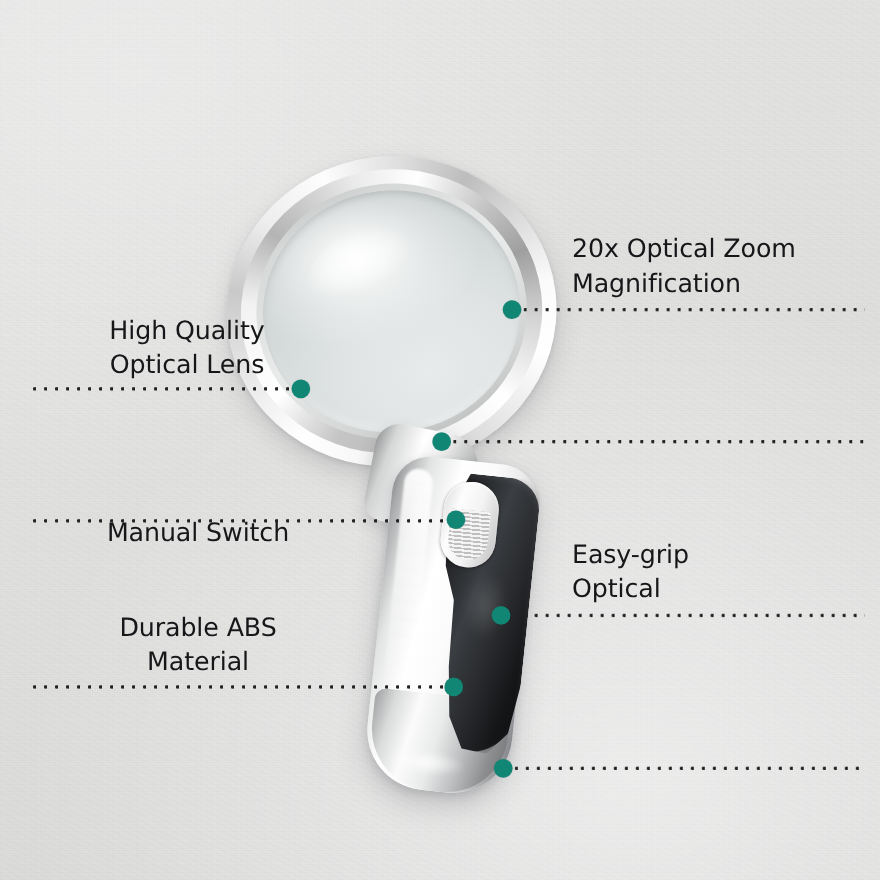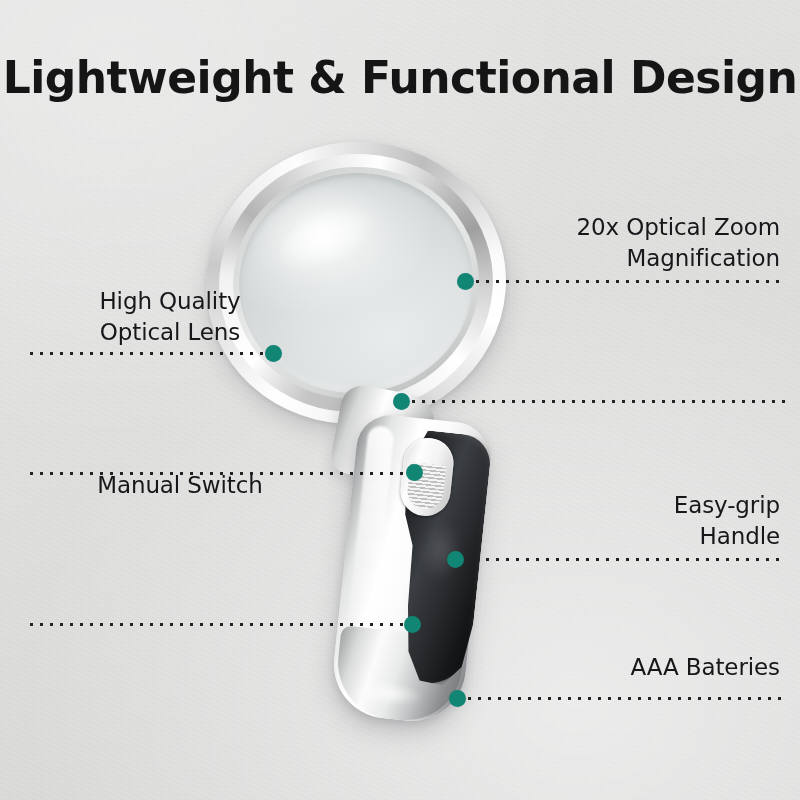--- a/index.html
+++ b/index.html
@@ -58,21 +58,21 @@
   .callout .ctext {
     font-family: "DejaVu Sans", "Liberation Sans", sans-serif;
     font-size: 23px;
     font-weight: 400;
     line-height: 1.33;
     color: #17171a;
     letter-spacing: -0.1px;
     white-space: pre-line;
   }
   .callout.left .ctext  { text-align: center; }
-  .callout.right .ctext { text-align: right; }
+  .callout.right .ctext { }
 
   
   .leader {
     position: absolute;
     height: 3px;
     background-image: radial-gradient(circle at 1.5px 1.5px, #232323 0 1.45px, rgba(0,0,0,0) 1.7px);
     background-size: 10px 3px;
     background-repeat: repeat-x;
   }
 
@@ -285,21 +285,20 @@
 
   .above { z-index: 6; }
 </style>
 </head>
 <body>
 
 <div id="stage">
 
   <div id="noise"></div>
 
-  <div id="title">Lightweight &amp; Functional Design</div>
 
   <div id="magnifier">
 
     <div id="lens">
       <div class="ring-outer"></div>
       <div class="ring-bevel"></div>
       <div class="ring-inner-shadow"></div>
       <div class="glass">
         <div class="glass-glint"></div>
       </div>
@@ -341,27 +340,28 @@
   <div class="dot above" style="left:393px; top:393px;"></div>
 
   <div class="callout left above" style="left:30px; top:438px; width:300px;margin-top:32px;">
     <div class="ctext">Manual Switch</div>
   </div>
   <div class="leader above" style="left:30px; top:472px; width:384px;"></div>
   <div class="dot above" style="left:406px; top:464px;"></div>
 
   <div class="callout right above" style="left:520px; top:490px; width:260px;">
     <div class="ctext">Easy-grip
-Handle</div>
+Optical</div>
   </div>
   <div class="leader above" style="left:466px; top:558px; width:320px;"></div>
   <div class="dot above" style="left:447px; top:551px;"></div>
 
+  <div class="callout left above" style="left:30px; top:556px; width:300px;">
+    <div class="ctext">Durable ABS
+Material</div>
+  </div>
   <div class="leader above" style="left:30px; top:623px; width:380px;"></div>
   <div class="dot above" style="left:404px; top:616px;"></div>
 
-  <div class="callout right above" style="left:520px; top:652px; width:260px;">
-    <div class="ctext">AAA Bateries</div>
-  </div>
   <div class="leader above" style="left:468px; top:697px; width:318px;"></div>
   <div class="dot above" style="left:449px; top:690px;"></div>
 
 </div>
 
 </body></html>

